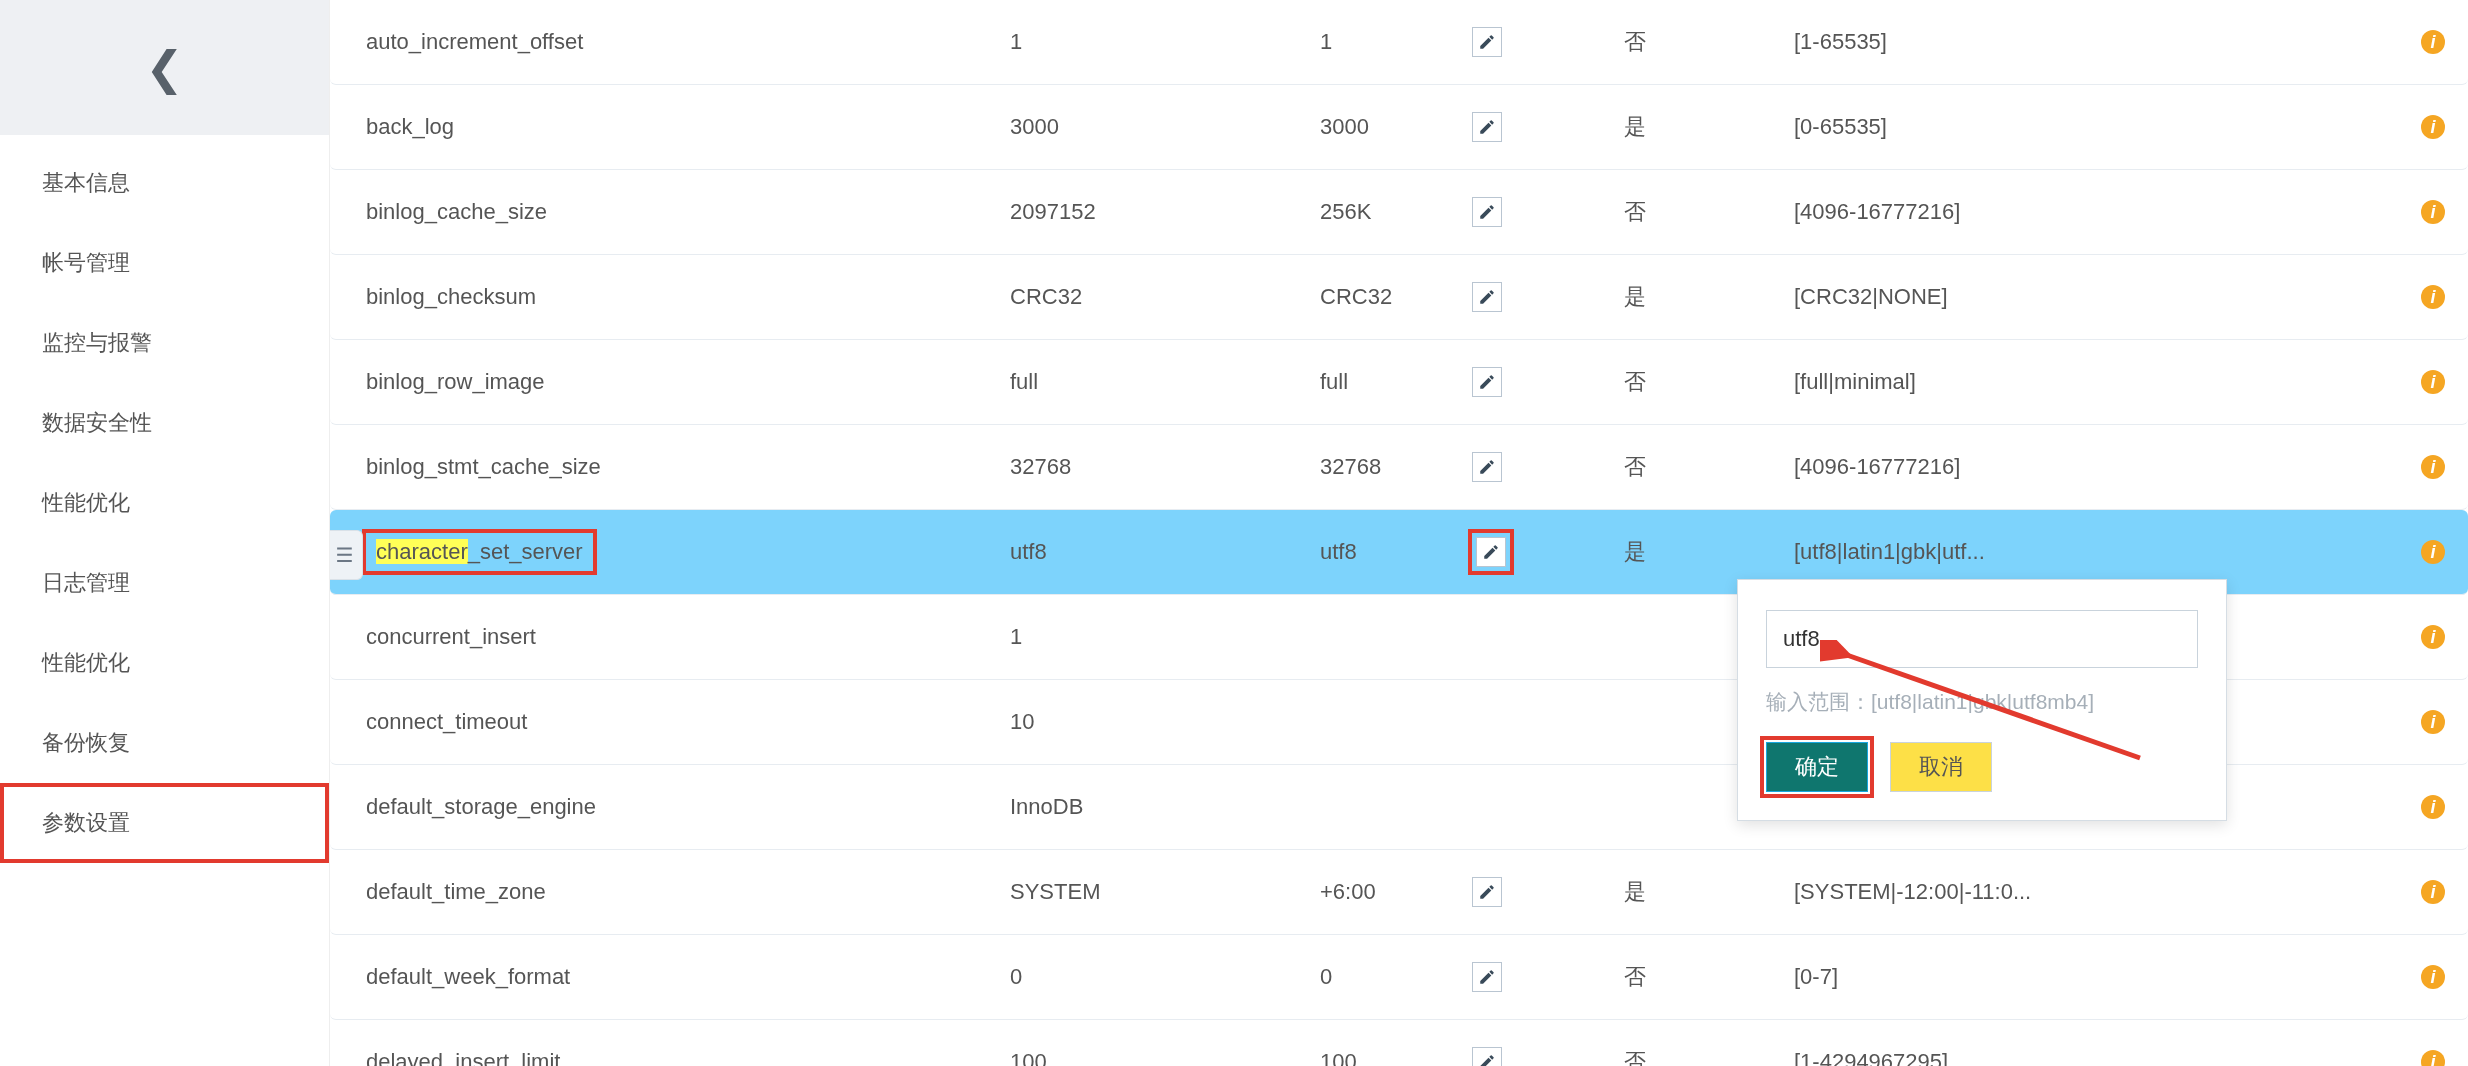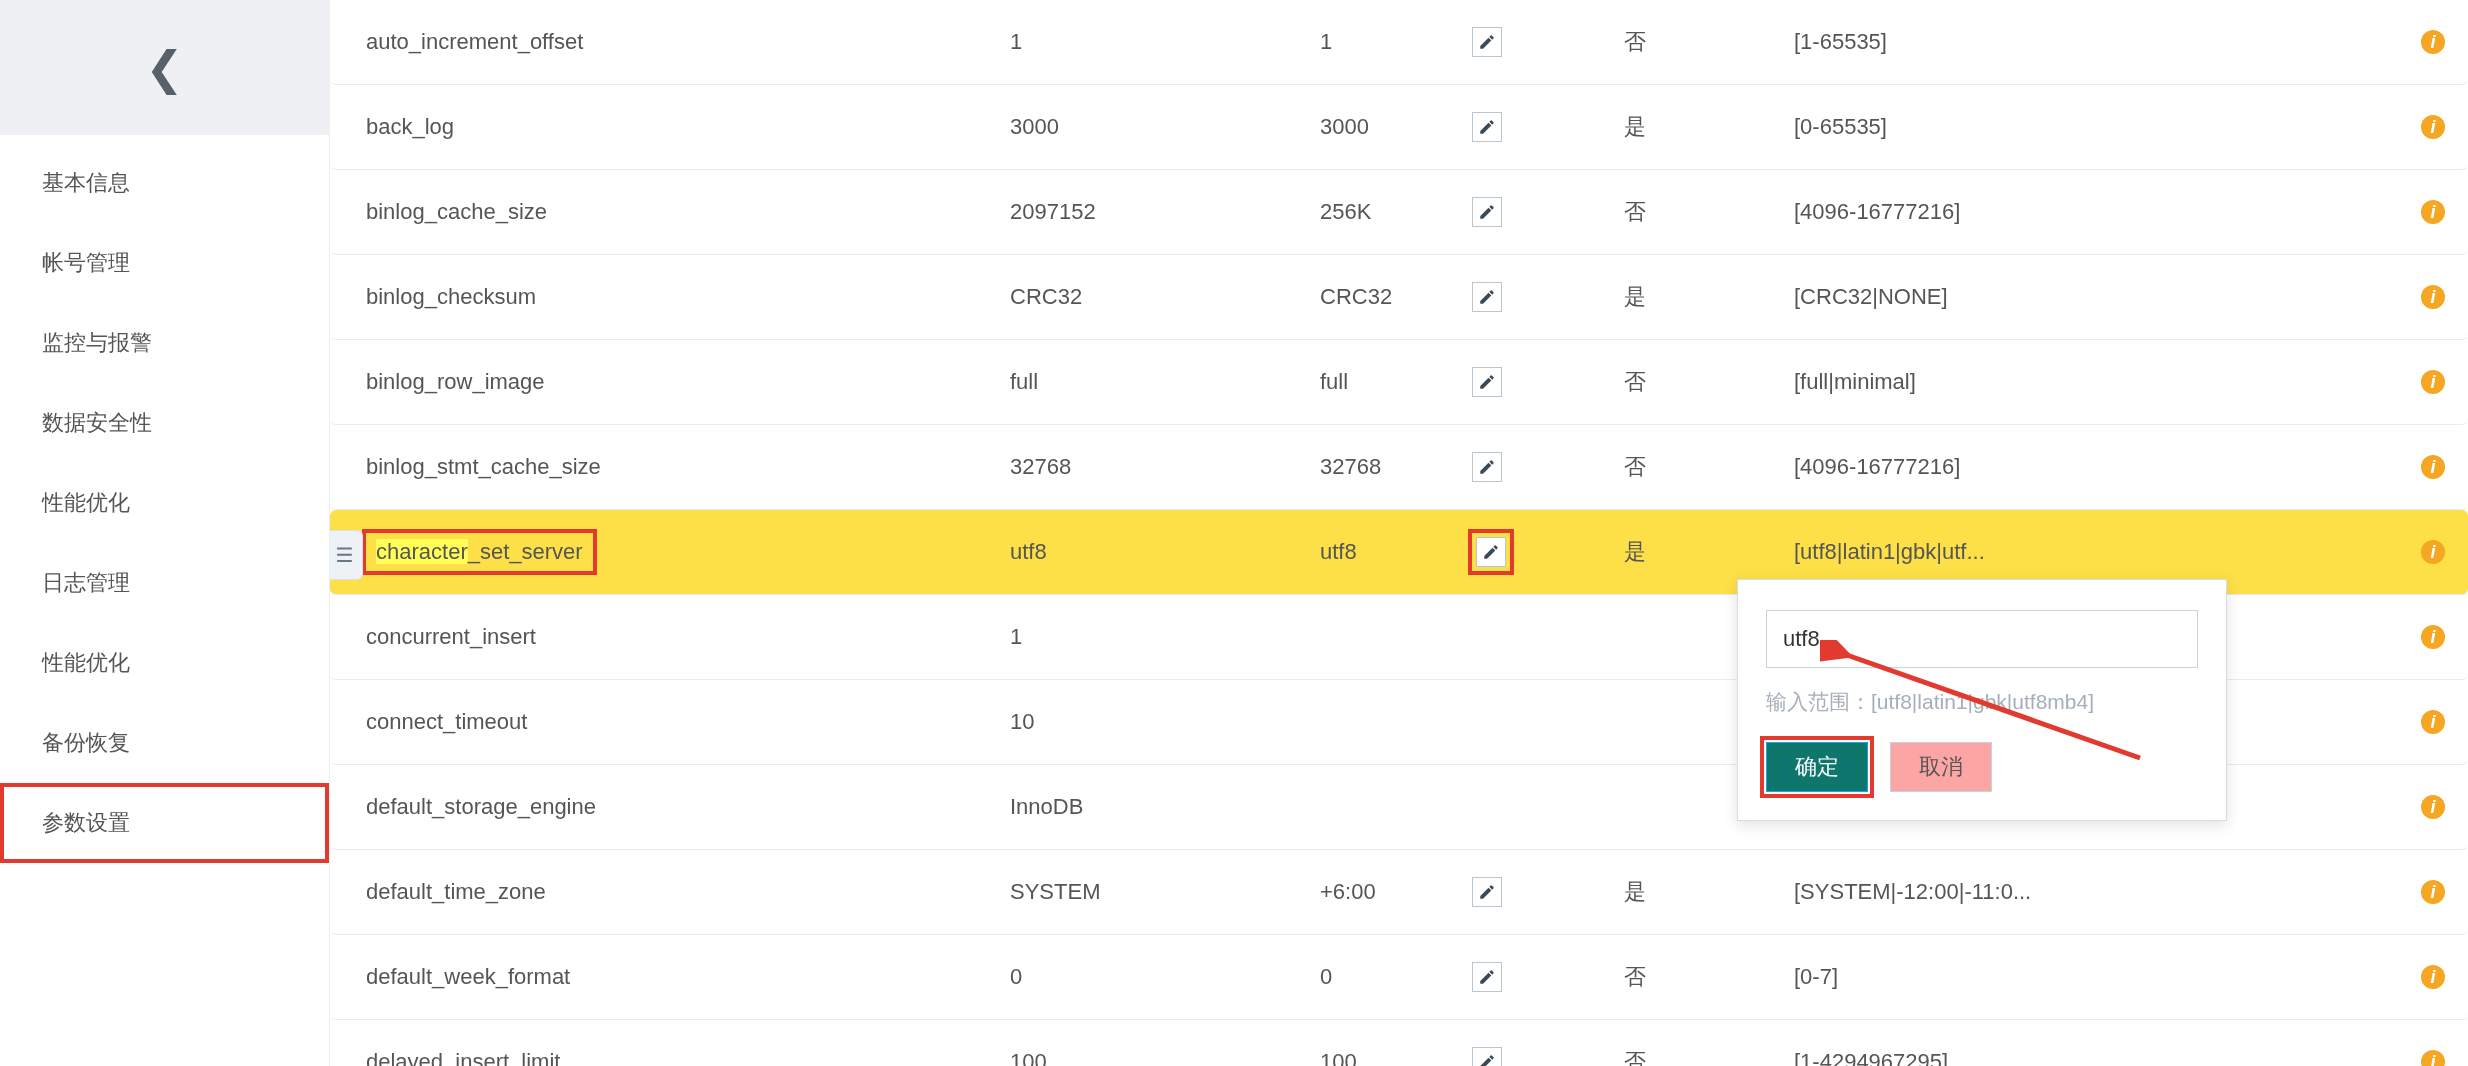--- a/index.html
+++ b/index.html
@@ -8,21 +8,21 @@
   .sidebar { width: 330px; background: #fff; border-right: 1px solid #eee; display: flex; flex-direction: column; }
   .sidebar-top { height: 135px; background: #eef0f3; display: flex; align-items: center; justify-content: center; }
   .back-chevron { font-size: 46px; color: #58616a; font-weight: 400; }
   .side-items { display: flex; flex-direction: column; padding-top: 8px; }
   .side-item { height: 80px; display: flex; align-items: center; padding-left: 42px; font-size: 22px; color: #555; cursor: pointer; }
   .side-item.highlighted { outline: 4px solid #e23a2e; outline-offset: -4px; }
 
   .main { flex: 1; position: relative; overflow: hidden; }
   .table { width: 100%; }
   .trow { display: flex; align-items: center; height: 85px; border-bottom: 1px solid #e7ecf1; font-size: 22px; color: #555; border-radius: 6px; }
-  .trow.highlighted { background: #fde047; }
+  .trow.highlighted { background: #7dd3fc; }
   .col-name { width: 680px; padding-left: 36px; }
   .col-run  { width: 310px; }
   .col-def  { width: 152px; }
   .col-edit { width: 152px; display:flex; align-items:center; }
   .col-restart { width: 170px; }
   .col-range { flex: 1; }
   .col-info { width: 70px; display:flex; align-items:center; justify-content:center; }
 
   .param-name.marked { display:inline-block; padding: 6px 10px; outline: 4px solid #e23a2e; }
   .hl { background: #ffff57; }
@@ -32,21 +32,21 @@
   .edit-wrap.boxed { outline: 4px solid #e23a2e; padding: 4px; }
 
   .info-dot { width: 24px; height: 24px; border-radius: 50%; background:#f5a623; color:#fff; font-style: italic; font-weight: bold; display:flex; align-items:center; justify-content:center; font-size:18px; }
 
   .collapse-handle { position:absolute; left:-3px; top:530px; width:36px; height:50px; background:#eef2f6; border:1px solid #d9e1e8; border-left:none; border-radius:0 6px 6px 0; display:flex; align-items:center; justify-content:center; color:#6b7785; font-size:20px; }
 
   .popover { position:absolute; left:1407px; top:579px; width:490px; background:#fff; border:1px solid #d5dde4; box-shadow:0 4px 14px rgba(0,0,0,.12); padding:30px 28px 28px 28px; }
   .popover input { width:100%; height:58px; border:1px solid #c9d3dc; padding:0 16px; font-size:22px; color:#333; }
   .popover .hint { margin-top:20px; font-size:21px; color:#a6afb8; }
   .popover .btns { margin-top:26px; display:flex; gap:22px; }
-  .btn { height:50px; padding:0 28px; display:flex; align-items:center; justify-content:center; font-size:22px; border:1px solid #c9d3dc; background:#fca5a5; color:#555; cursor:pointer; }
+  .btn { height:50px; padding:0 28px; display:flex; align-items:center; justify-content:center; font-size:22px; border:1px solid #c9d3dc; background:#fde047; color:#555; cursor:pointer; }
   .btn.primary { background:#0f766e; border-color:#17a7df; color:#fff; outline:4px solid #e23a2e; outline-offset:2px; }
 
   .arrow { position:absolute; left:1490px; top:640px; pointer-events:none; }
 </style>
 </head>
 <body>
 
 <div class="root">
   <div class="sidebar">
     <div class="sidebar-top">

